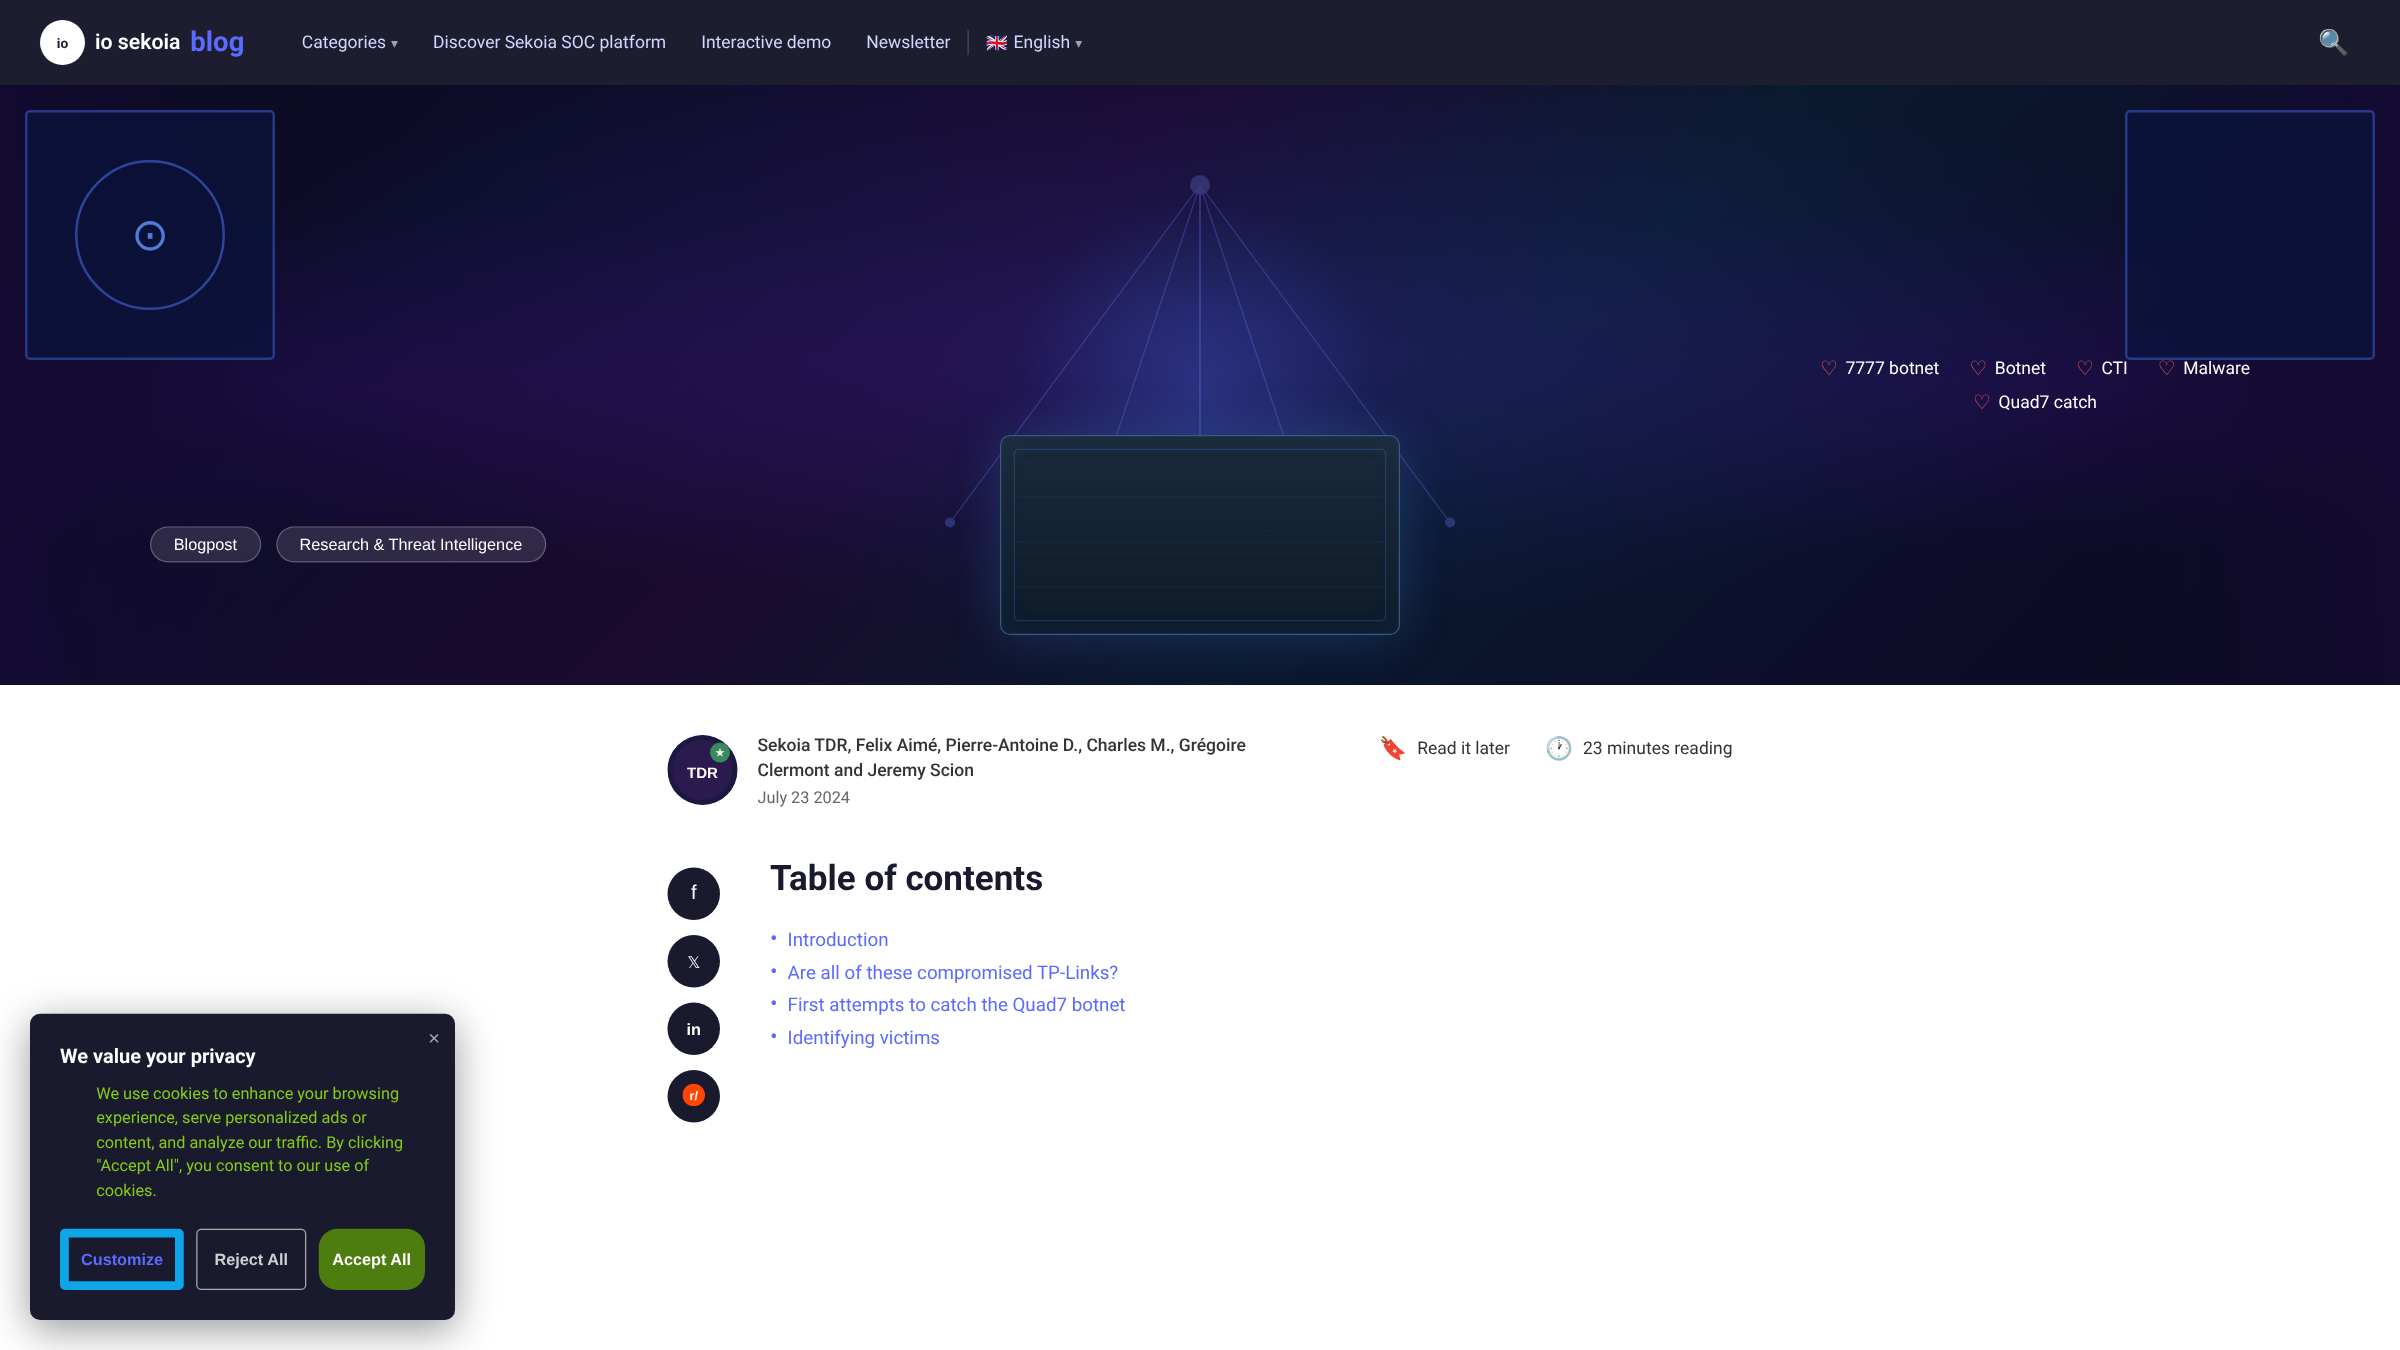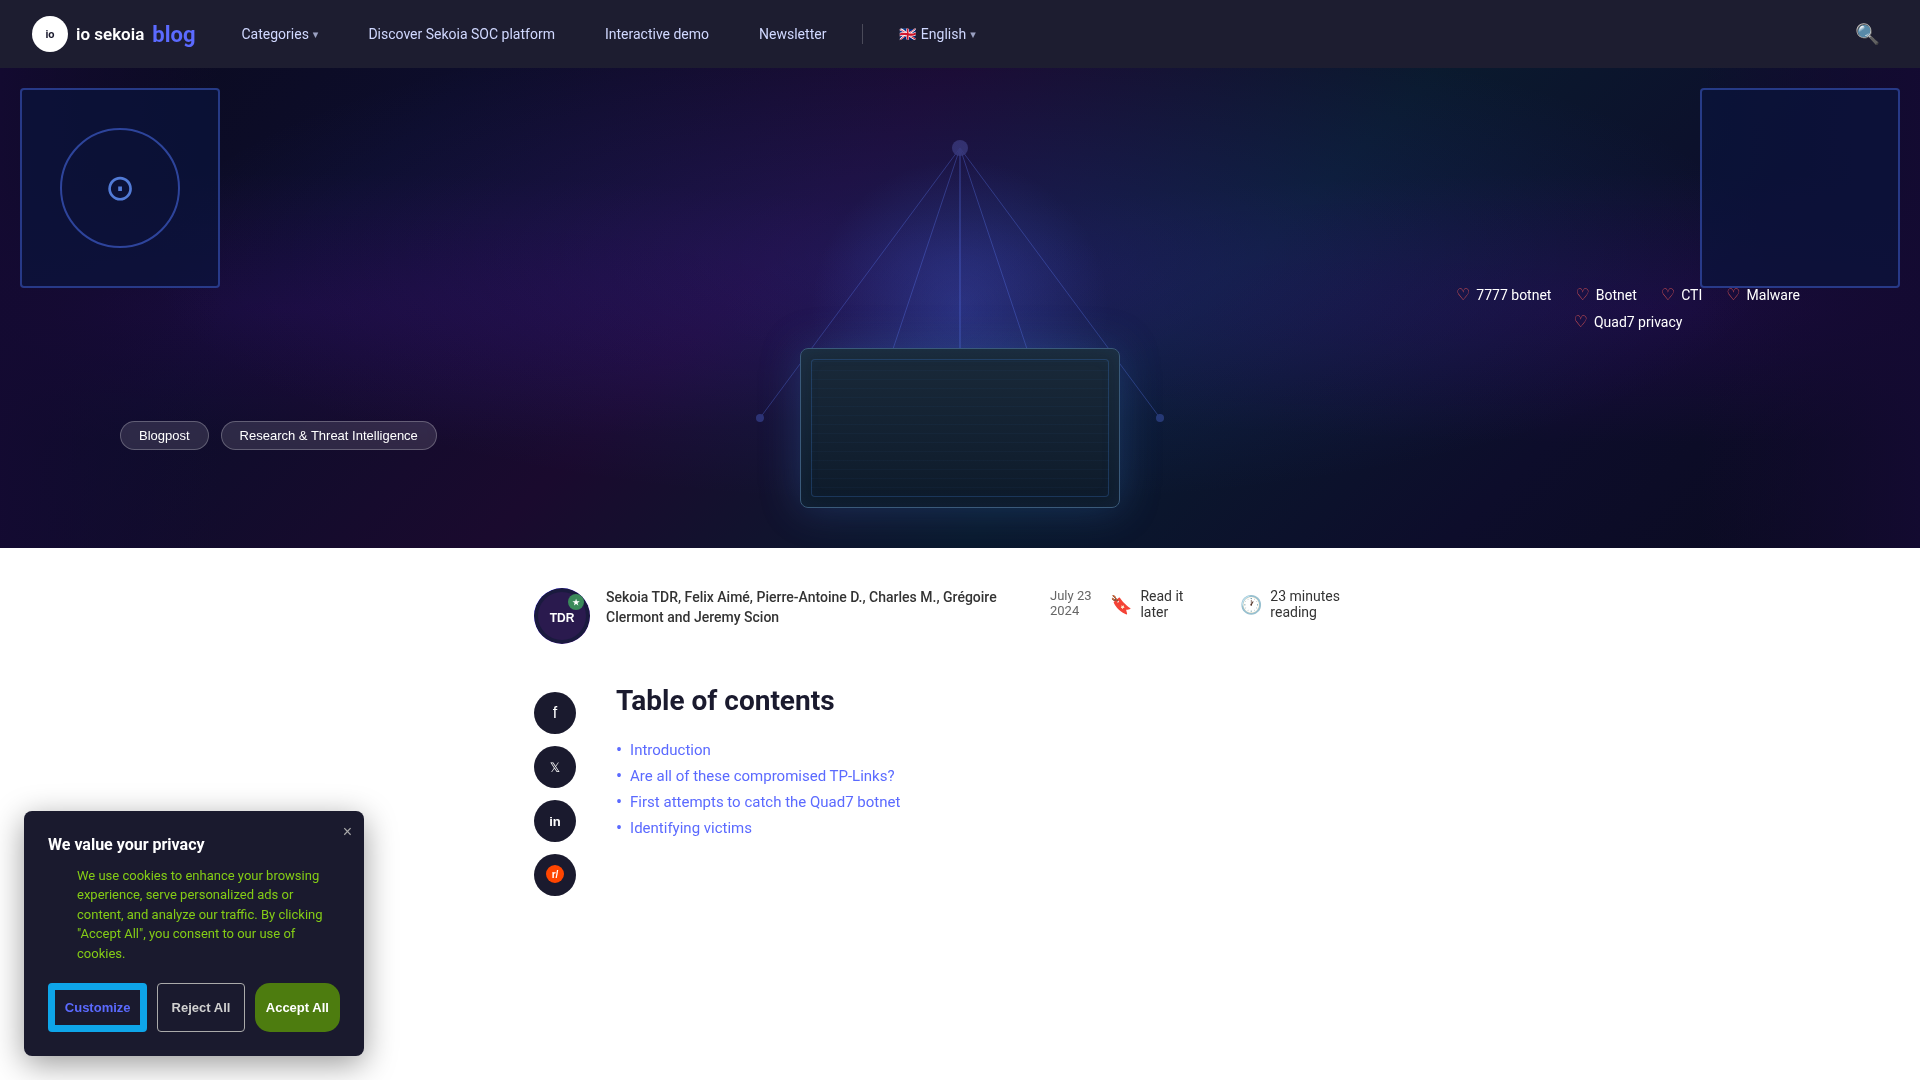--- a/index.html
+++ b/index.html
@@ -17,21 +17,21 @@
     }
     .nav-logo-icon {
       width: 36px; height: 36px; background: #fff; border-radius: 50%;
       display: flex; align-items: center; justify-content: center;
       font-size: 11px; font-weight: 700; color: #1a1a2e;
     }
     .nav-blog {
       font-size: 22px; font-weight: 700; color: #5b6aff; letter-spacing: 0;
     }
     .nav-links {
-      display: flex; align-items: center; gap: 22px; flex: 1;
+      display: flex; align-items: center; gap: 0; flex: 1;
     }
     .nav-link {
       color: #d0d8ff; text-decoration: none; font-size: 14px; padding: 8px 14px;
       border-radius: 4px; display: flex; align-items: center; gap: 4px;
       cursor: pointer; white-space: nowrap;
     }
     .nav-link .chevron { font-size: 11px; opacity: 0.7; }
     .nav-search {
       color: #d0d8ff; cursor: pointer; font-size: 20px; padding: 8px;
     }
@@ -90,21 +90,21 @@
       display: flex; align-items: flex-start; justify-content: space-between;
       margin-bottom: 40px;
     }
     .author-info { display: flex; gap: 16px; align-items: flex-start; }
     .author-avatar {
       width: 56px; height: 56px; border-radius: 50%; overflow: hidden;
       background: linear-gradient(135deg, #3a3aff, #9b59b6);
       display: flex; align-items: center; justify-content: center;
       font-size: 22px; color: #fff; font-weight: 700; flex-shrink: 0;
     }
-    .author-details { display: flex; flex-direction: row; gap: 4px; }
+    .author-details { display: flex; flex-direction: column; gap: 4px; }
     .author-names { font-size: 14px; color: #333; font-weight: 500; max-width: 440px; line-height: 1.4; }
     .author-date { font-size: 13px; color: #666; }
     .meta-actions { display: flex; align-items: center; gap: 28px; }
     .meta-action {
       display: flex; align-items: center; gap: 8px;
       font-size: 14px; color: #333; cursor: pointer;
       text-decoration: none;
     }
     .meta-icon { font-size: 18px; }
 
@@ -276,21 +276,21 @@
           <span>CTI</span>
         </div>
         <div class="hero-tag">
           <span class="heart">♡</span>
           <span>Malware</span>
         </div>
       </div>
       <div class="hero-tag-row" style="justify-content:center;">
         <div class="hero-tag">
           <span class="heart">♡</span>
-          <span>Quad7 privacy</span>
+          <span>Quad7 catch</span>
         </div>
       </div>
     </div>
   </div>
 </div>
 
 <div class="article-wrapper">
   <div class="article-area">
 
     <div class="article-meta">

